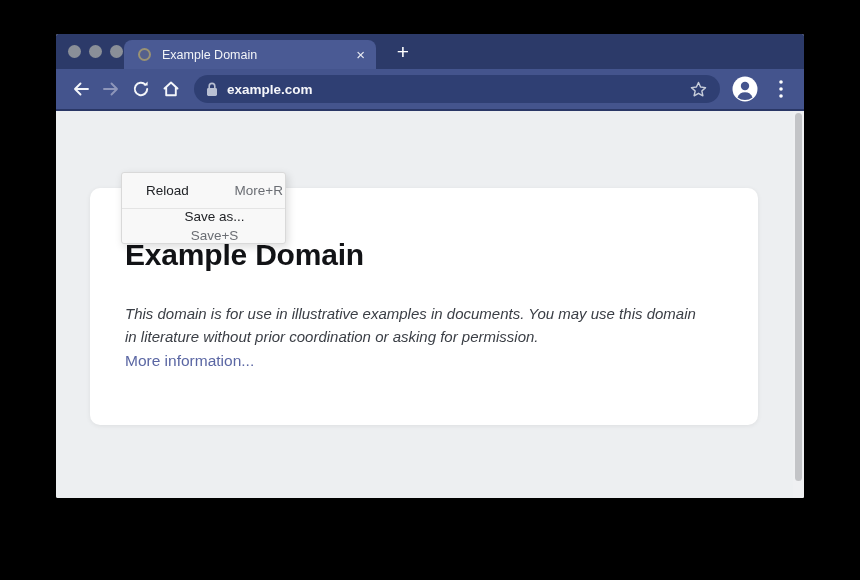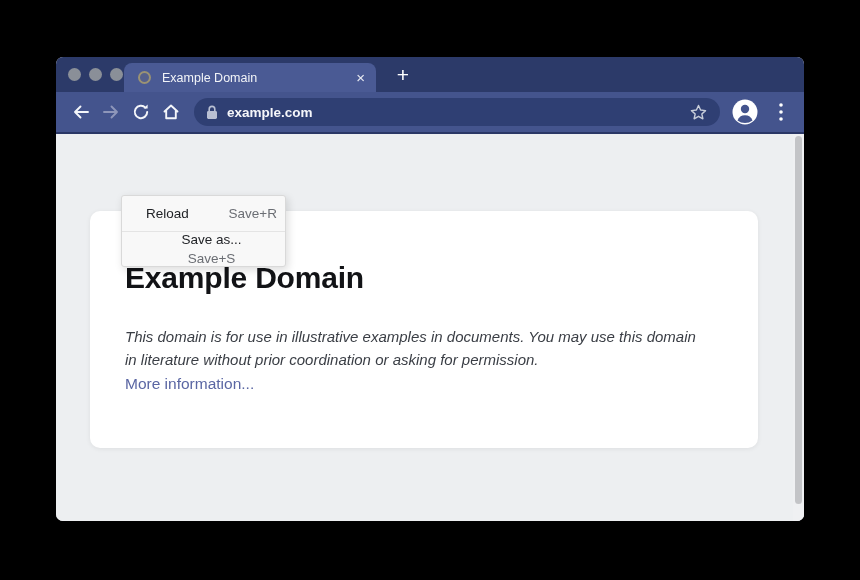--- a/index.html
+++ b/index.html
@@ -25,22 +25,22 @@
     --scroll-thumb:#c3c4c7;
   }
   *{box-sizing:border-box;}
   html,body{margin:0;padding:0;}
   body{
     width:860px;height:580px;position:relative;overflow:hidden;
     background:var(--stage-bg);
     font-family:"Liberation Sans", sans-serif;
   }
   .window{
-    position:absolute;left:56px;top:57px;width:748px;height:464px;
-    border-radius:7px;overflow:hidden;background:var(--content-bg);
+    position:absolute;left:56px;top:34px;width:748px;height:464px;
+    border-radius:2px;overflow:hidden;background:var(--content-bg);
     box-shadow:0 10px 30px rgba(0,0,0,0.5);
   }
   
   .titlebar{position:relative;height:35px;background:var(--titlebar);}
   .lights{position:absolute;left:12px;top:11px;display:flex;gap:8px;}
   .light{width:13px;height:13px;border-radius:50%;background:var(--traffic);}
   .tab{
     position:absolute;left:68px;top:6px;width:252px;height:29px;
     background:var(--tab);border-radius:8px 8px 0 0;
     display:flex;align-items:center;
@@ -103,21 +103,21 @@
     color:var(--link);text-decoration:none;cursor:pointer;
   }
   
   .menu{
     position:absolute;left:65px;top:61px;width:165px;z-index:5;
     background:var(--menu-bg);border:1px solid var(--menu-border);
     border-radius:3px;box-shadow:2px 3px 9px rgba(0,0,0,0.14);
   }
   .menu-item{
     height:35px;display:flex;align-items:center;justify-content:space-between;
-    padding:0 8px 0 24px;font-size:13.5px;cursor:default;
+    padding:0 2px 0 24px;font-size:13.5px;cursor:default;
   }
   .menu-item + .menu-item{border-top:1px solid var(--menu-divider);flex-direction:column;}
   .menu-label{color:var(--menu-label);}
   .menu-key{color:var(--menu-shortcut);}
   
   .scroll-track{position:absolute;right:0;top:0;width:11px;height:100%;background:#eff0f2;}
   .scroll-thumb{
     position:absolute;right:2px;top:2px;width:7px;height:368px;
     background:var(--scroll-thumb);border-radius:4px;
   }
@@ -194,21 +194,21 @@
 
     <div class="card">
       <h1>Example Domain</h1>
       <p>This domain is for use in illustrative examples in documents. You may use this domain in literature without prior coordination or asking for permission.</p>
       <a class="more-link">More information...</a>
     </div>
 
     <div class="menu">
       <div class="menu-item">
         <span class="menu-label">Reload</span>
-        <span class="menu-key">Save+R</span>
+        <span class="menu-key">More+R</span>
       </div>
       <div class="menu-item">
         <span class="menu-label">Save as...</span>
         <span class="menu-key">Save+S</span>
       </div>
     </div>
 
     <div class="scroll-track">
       <div class="scroll-thumb"></div>
     </div>

